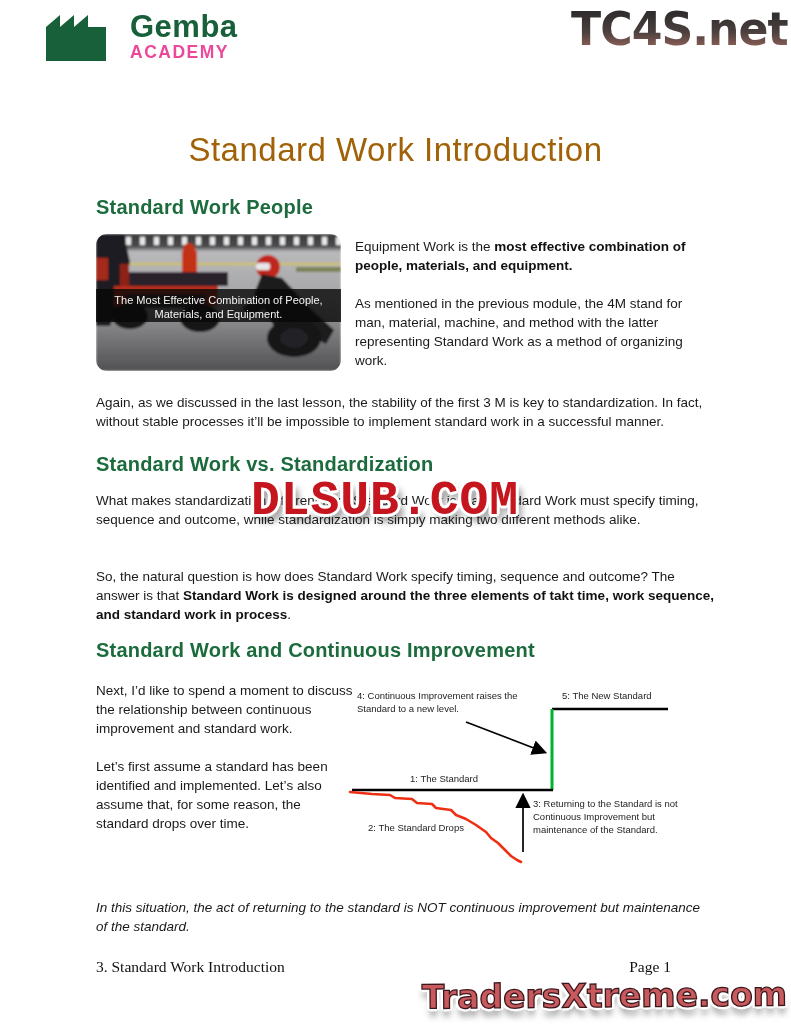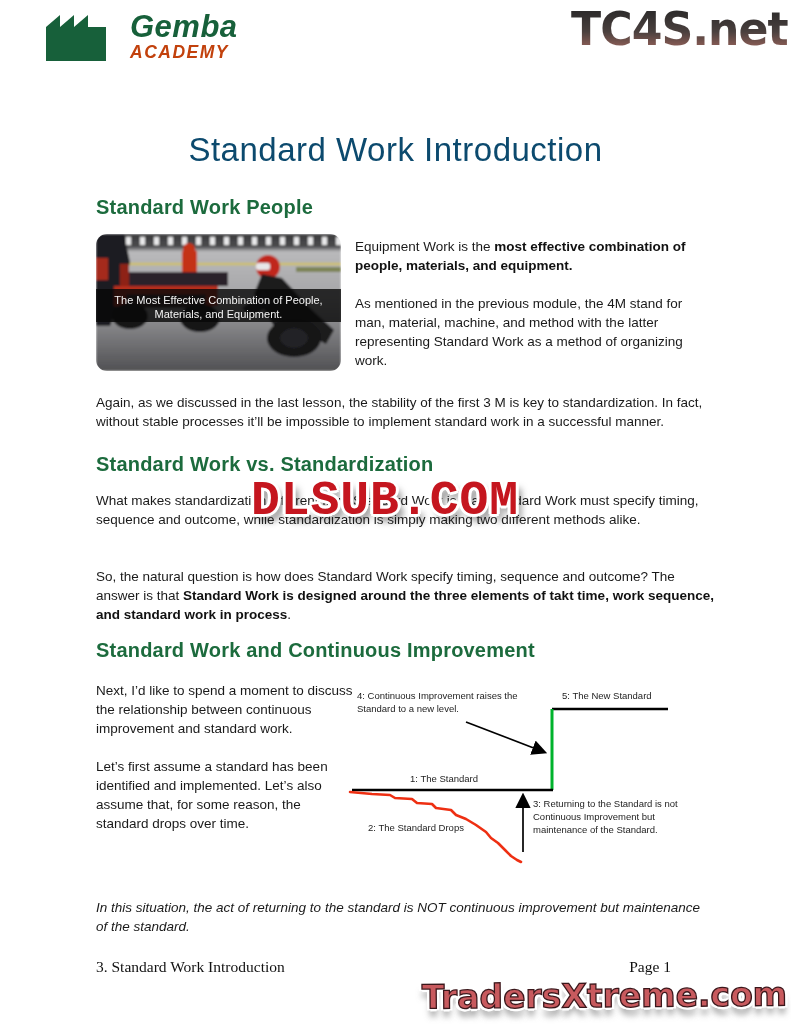--- a/index.html
+++ b/index.html
@@ -5,35 +5,35 @@
   html,body{margin:0;padding:0;}
   body{
     width:791px;height:1024px;background:#ffffff;position:relative;
     font-family:"Liberation Sans",sans-serif;color:#161616;overflow:hidden;
   }
   .abs{position:absolute;}
 
   
   .logo{left:44px;top:11px;display:flex;align-items:flex-start;}
   .logo-icon{width:80px;height:54px;margin-right:6px;}
-  .logo-text{line-height:1;font-style:italic;}
+  .logo-text{line-height:1;}
   .logo-word1{font-size:31px;font-weight:bold;color:#17603a;letter-spacing:0.5px;}
-  .logo-word2{font-size:17.5px;font-weight:bold;color:#c2410c;letter-spacing:1.5px;margin-top:2px;}
+  .logo-word2{font-size:17.5px;font-weight:bold;color:#ec4899;letter-spacing:1.5px;margin-top:2px;}
 
   .wm-top{
     right:3px;top:2px;font-size:46px;font-weight:800;letter-spacing:-1px;
     font-family:"DejaVu Sans","Liberation Sans",sans-serif;
     background:linear-gradient(180deg,#2e2c2c 18%,#4a403e 55%,#96625a 88%);
     -webkit-background-clip:text;background-clip:text;color:transparent;
     transform:scaleX(0.96);transform-origin:right top;
   }
 
   
   .doc-title{left:0;top:131px;width:791px;text-align:center;font-size:33px;
-    letter-spacing:0.5px;color:#0c4a6e;font-weight:400;}
+    letter-spacing:0.5px;color:#a16207;font-weight:400;}
   .h-green{font-size:20px;font-weight:bold;color:#1c6b3d;letter-spacing:0.2px;}
   .h1{left:96px;top:196px;}
   .h2{left:96px;top:453px;}
   .h3{left:96px;top:639px;}
   .body-txt{font-size:13.5px;line-height:19px;color:#1a1a1a;}
   .p-col-right{left:355px;top:237px;width:348px;}
   .p-again{left:96px;top:381px;width:618px;margin-top:12px;}
   .p-what{left:96px;top:491px;width:618px;}
   .p-so{left:96px;top:567px;width:618px;}
   .p-next{left:96px;top:681px;width:258px;}

